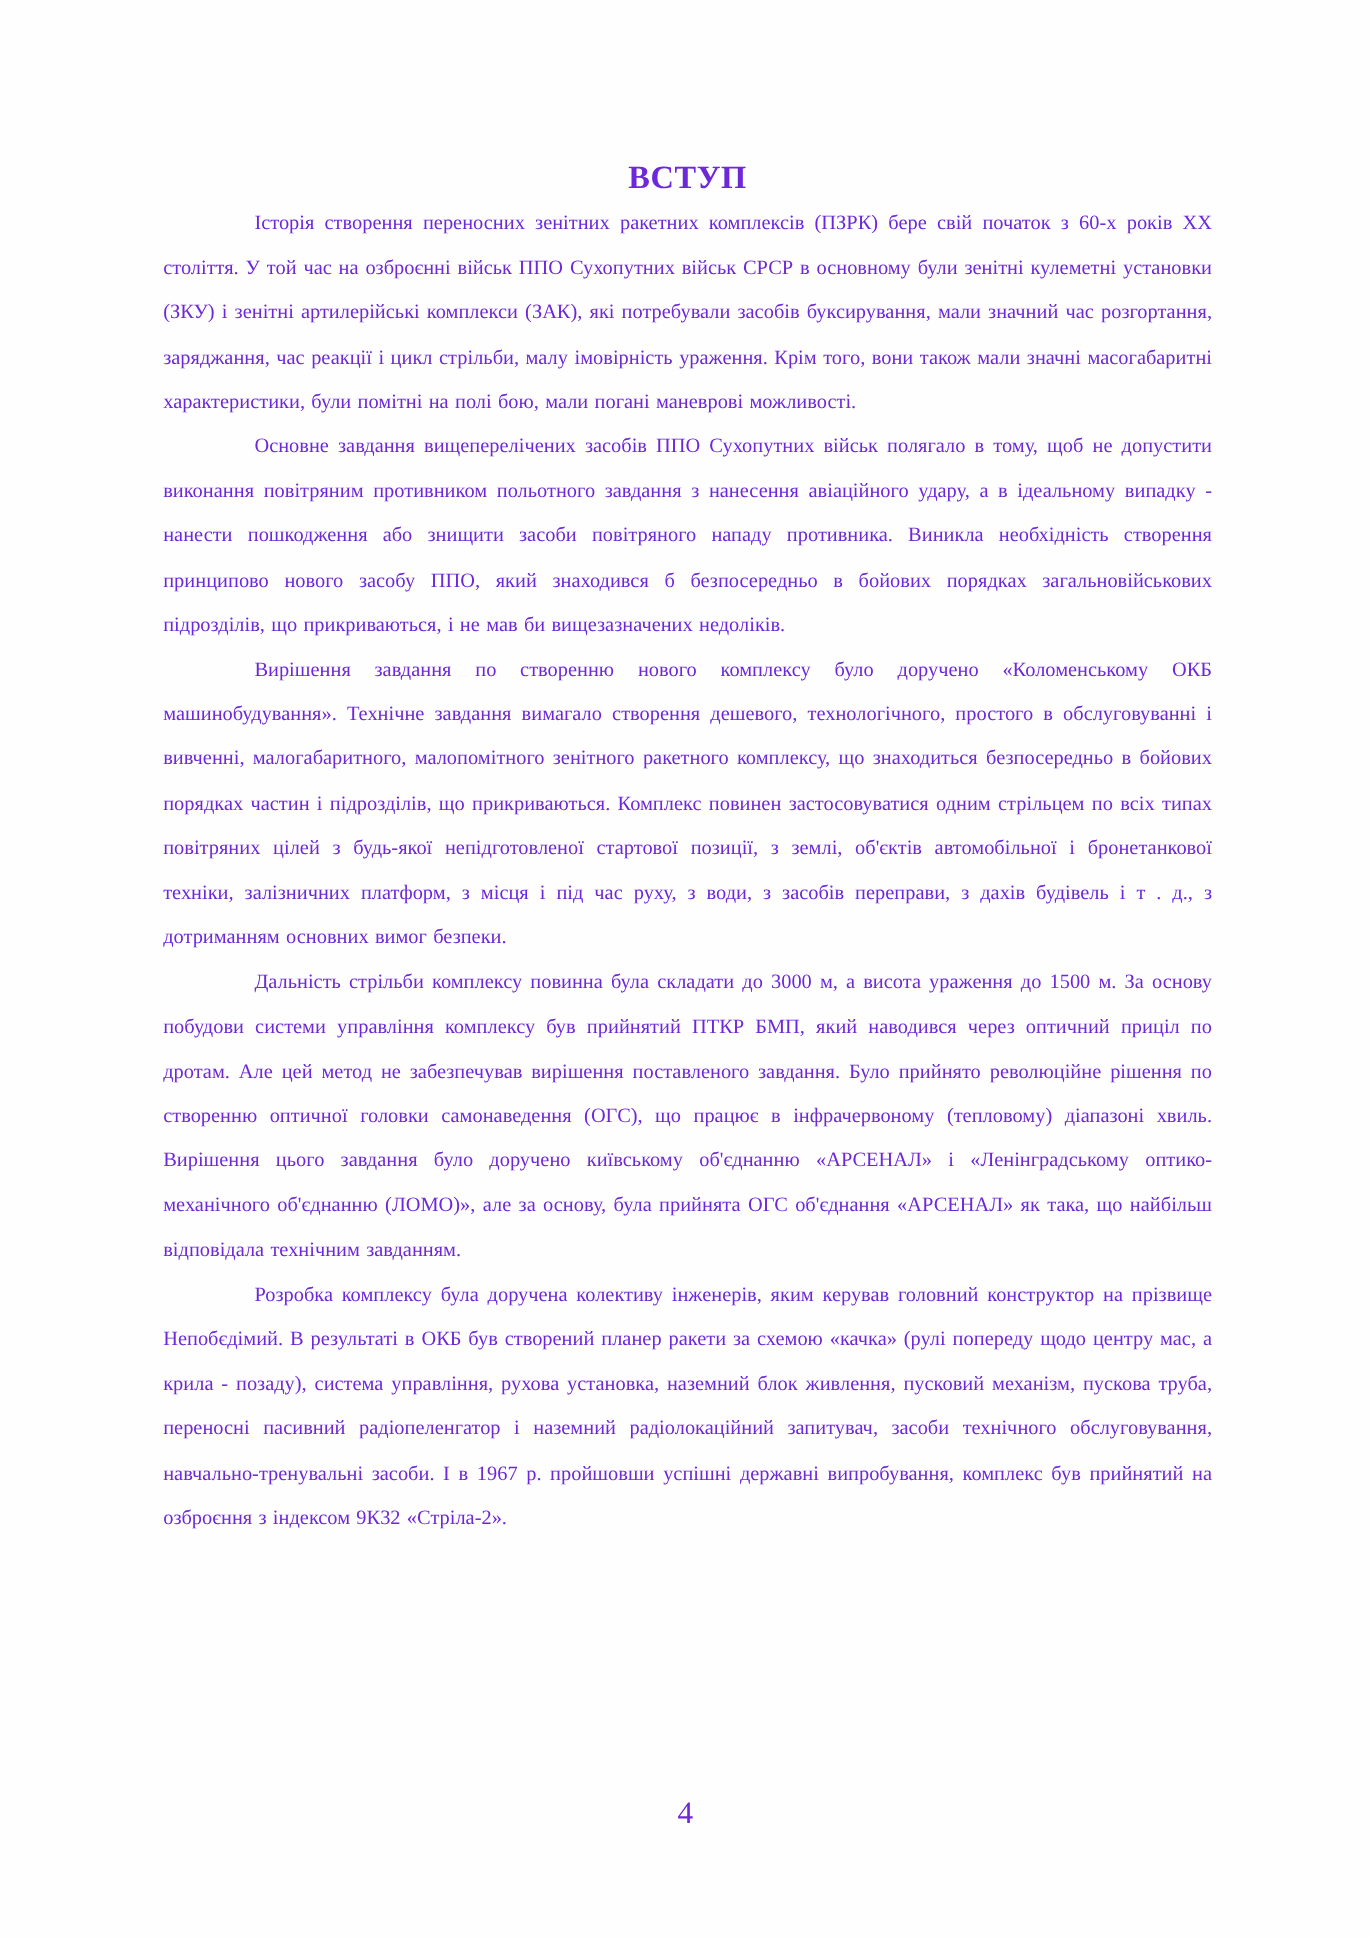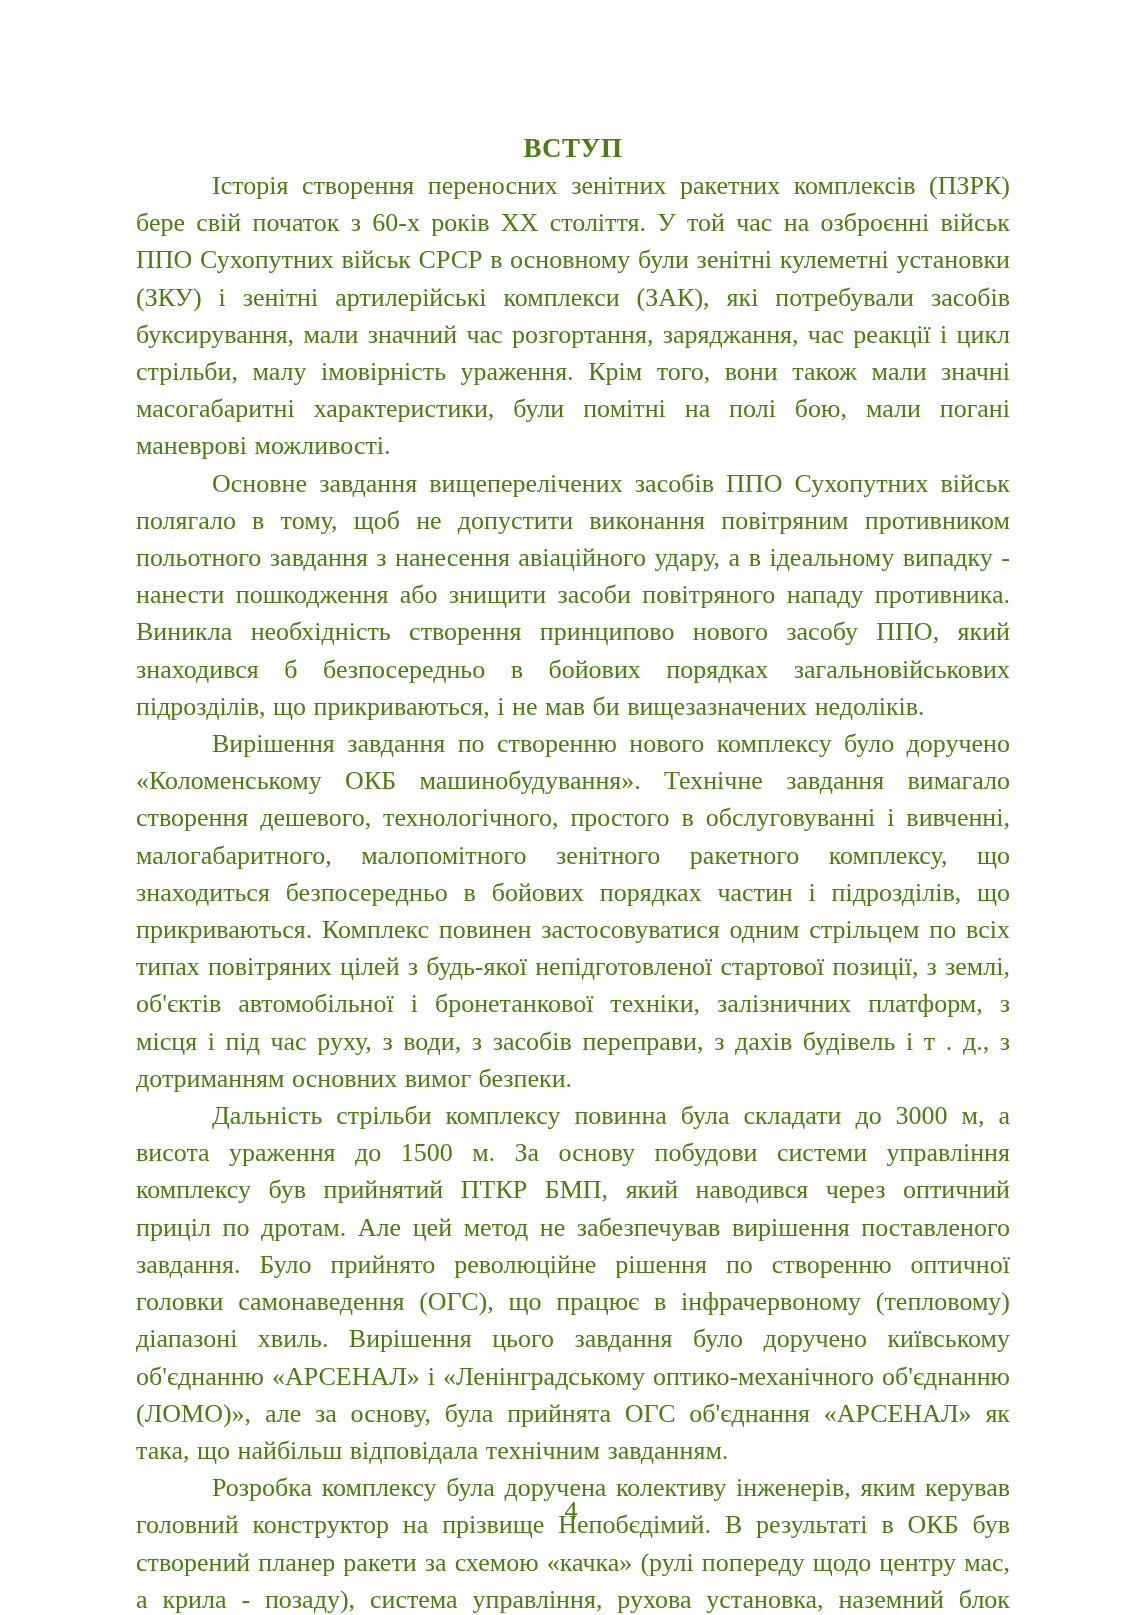--- a/index.html
+++ b/index.html
@@ -7,41 +7,41 @@
     padding: 0;
     background: #ffffff;
   }
   .page {
     position: relative;
     width: 1142px;
     height: 1615px;
     background: #fefefdff;
     background: #fefefe;
     font-family: "Liberation Serif", "DejaVu Serif", serif;
-    color: #4d7c0f;
+    color: #6d28d9;
     overflow: hidden;
     box-sizing: border-box;
   }
   .content {
     position: absolute;
     left: 136px;
     top: 130px;
     width: 874px;
   }
   .doc-title {
     margin: 0;
     font-size: 27px;
     line-height: 37px;
     font-weight: bold;
     text-align: center;
     letter-spacing: 0.5px;
   }
   .para {
     margin: 0;
-    font-size: 26px;
+    font-size: 17px;
     line-height: 37.2px;
     text-align: justify;
     text-indent: 76px;
     word-spacing: 1px;
   }
   .page-number {
     position: absolute;
     left: 0;
     right: 0;
     top: 1492px;

